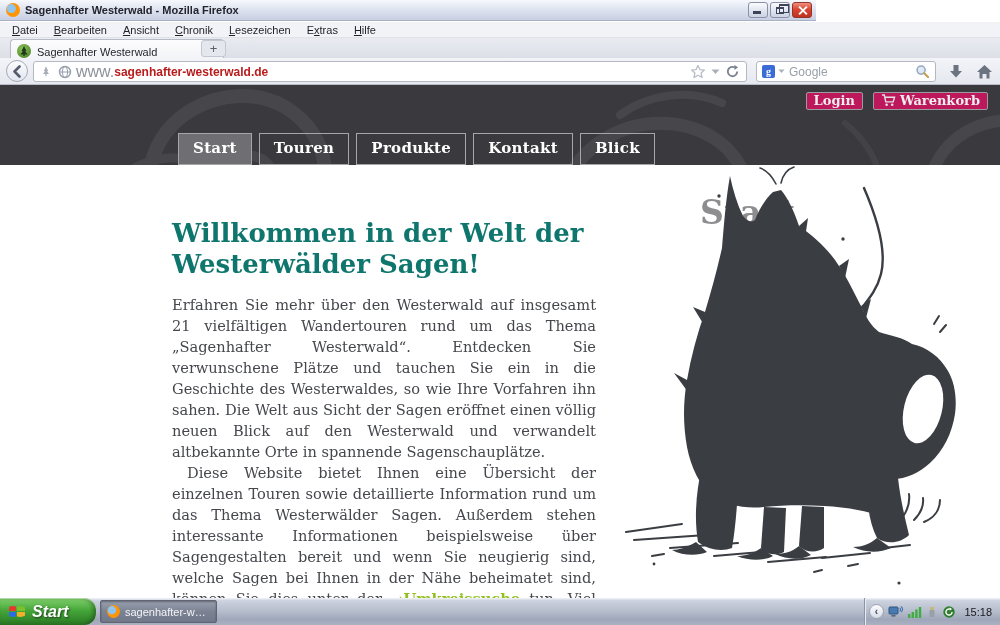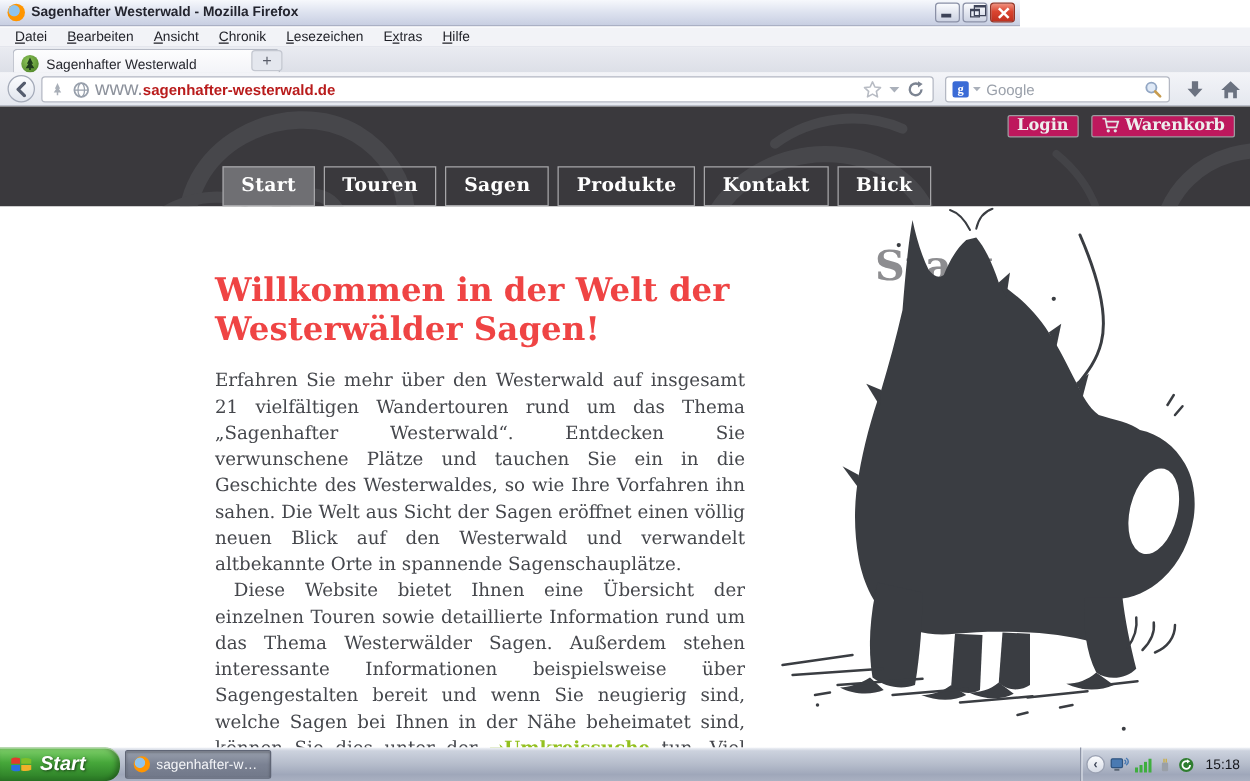--- a/index.html
+++ b/index.html
@@ -67,21 +67,21 @@
   .hdr-btn { background:#be185d; border:1px solid #9c9ca0; border-radius:2px; color:#eeeeee;
     font-family:"DejaVu Serif",serif; font-weight:bold; font-size:13px; padding:0px 7px 1px; display:flex; align-items:center; gap:4px; }
   .site-nav { position:absolute; left:178px; bottom:0; display:flex; gap:7px; align-items:flex-end; }
   .site-tab { border:1px solid #a6a6a9; color:#fff; font-family:"DejaVu Serif",serif; font-weight:bold;
     font-size:15px; padding:5px 14px 7px; letter-spacing:.3px; }
   .site-tab.active { background:#6f6f73; }
   .page-title { position:absolute; left:700px; top:108px; font-family:"DejaVu Serif",serif;
     font-weight:bold; font-size:33px; color:#8d8d90; letter-spacing:.5px; }
 
   .content-col { position:absolute; left:172px; top:133px; width:424px; }
-  .headline { font-family:"DejaVu Serif",serif; font-weight:bold; font-size:26px; line-height:31px; color:#ef4444; }
+  .headline { font-family:"DejaVu Serif",serif; font-weight:bold; font-size:26px; line-height:31px; color:#0f766e; }
   .bodycopy { margin-top:14px; font-family:"DejaVu Serif",serif; font-size:14.6px; line-height:21px;
     color:#45474c; text-align:justify; }
   .bodycopy p { margin:0; }
   .bodycopy p.indent { text-indent:15px; }
   .greenlink { color:#93c01e; font-weight:bold; text-decoration:none; white-space:nowrap; }
 
   .creature { position:absolute; left:618px; top:81px; width:344px; height:424px; }
 
   
   .taskbar { left:0; top:598px; width:1000px; height:27px;
@@ -218,21 +218,20 @@
           <path d="M1 1 H3.5 L5 8.5 H13 L14.5 3.5 H4" fill="none" stroke="#e3e3e5" stroke-width="1.5"></path>
           <circle cx="6" cy="11.5" r="1.4" fill="#e3e3e5"></circle>
             <circle cx="12" cy="11.5" r="1.4" fill="#e3e3e5"></circle>
         </svg>
         <span>Warenkorb</span>
       </div>
     </div>
     <div class="site-nav">
         <div class="site-tab active">Start</div>
         <div class="site-tab">Touren</div>
-        <div class="site-tab">Sagen</div>
         <div class="site-tab">Produkte</div>
         <div class="site-tab">Kontakt</div>
         <div class="site-tab">Blick</div>
       </div>
   </div>
 
   <div class="page-title">Start</div>
 
   <div class="content-col">
     <div class="headline">

